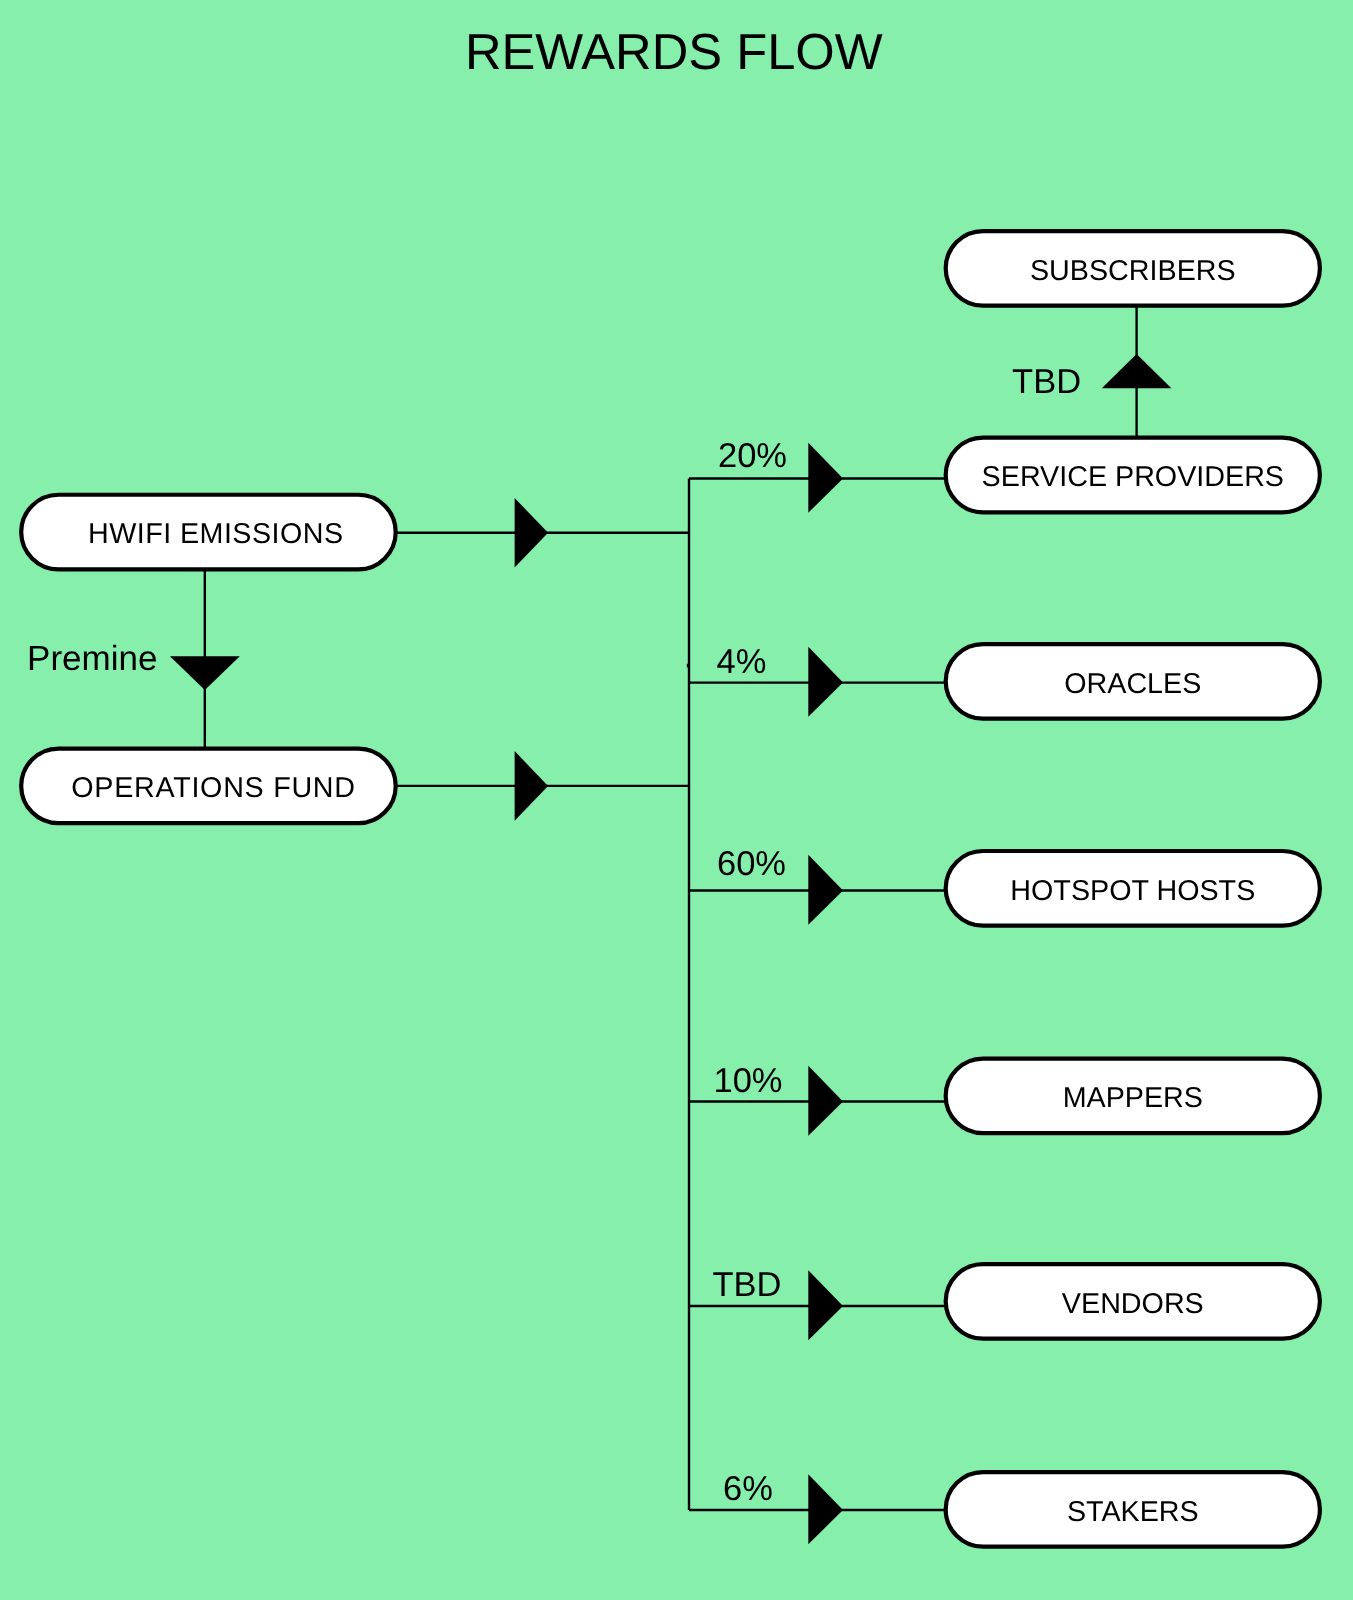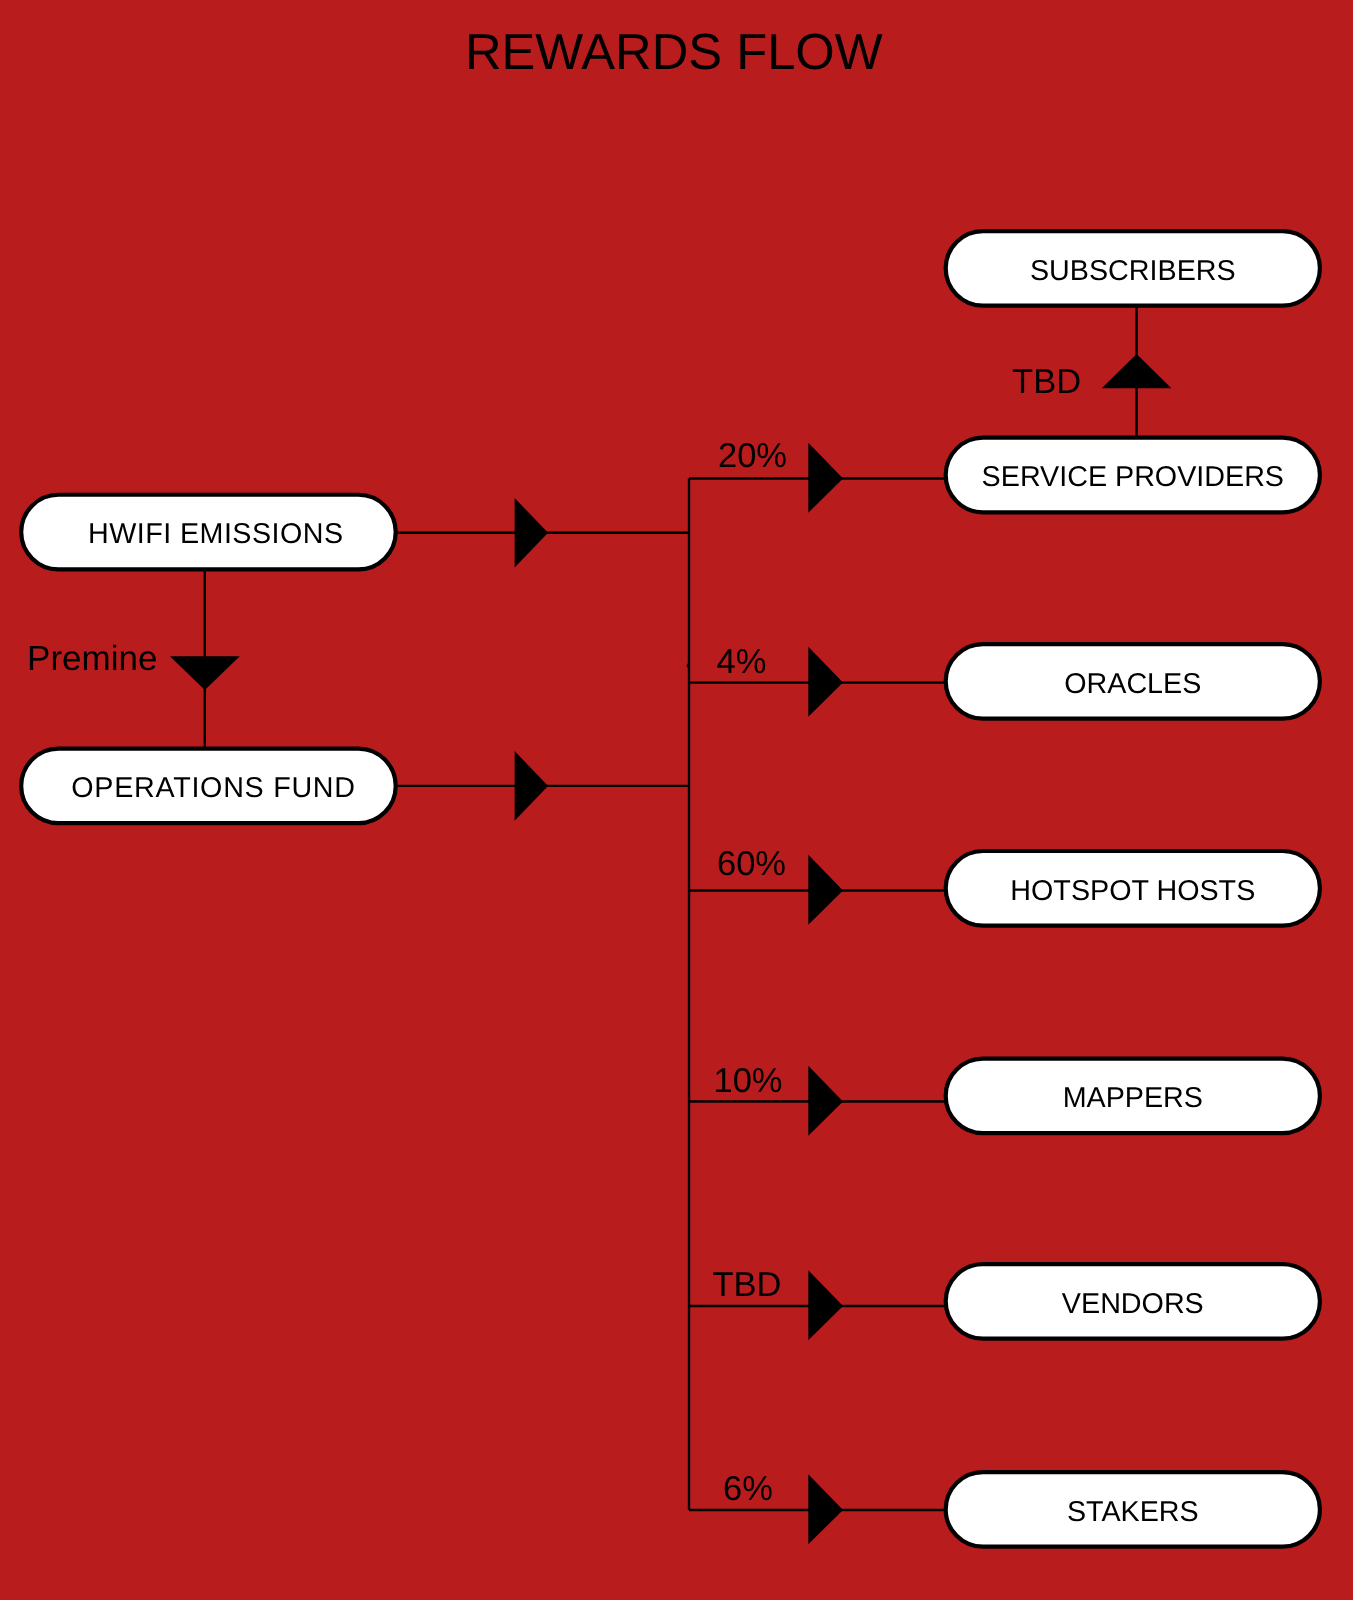--- a/index.html
+++ b/index.html
@@ -1,19 +1,19 @@
 <!DOCTYPE html>
 <html><head>
 <meta charset="utf-8">
 <title>Rewards Flow</title>
 <style>
   html,body{margin:0;padding:0;background:#ffffff;}
   body{width:1353px;height:1600px;overflow:hidden;
        font-family:"Liberation Sans", sans-serif;}
-  #stage{position:relative;width:1353px;height:1600px;background:#b91c1c;
+  #stage{position:relative;width:1353px;height:1600px;background:#86efac;
          -webkit-font-smoothing:antialiased;text-rendering:geometricPrecision;
          will-change:transform;}
   svg{display:block;}
   .node-text{font-family:"Liberation Sans", sans-serif;font-size:28.7px;fill:#000;
              text-anchor:middle;dominant-baseline:alphabetic;}
   .node-text.wide{letter-spacing:0.45px;}
   .node-text.wide2{letter-spacing:0.72px;}
   .edge-label{font-family:"Liberation Sans", sans-serif;font-size:34.5px;fill:#000;
               text-anchor:middle;}
   .title-text{font-family:"Liberation Sans", sans-serif;font-size:50.7px;fill:#000;

